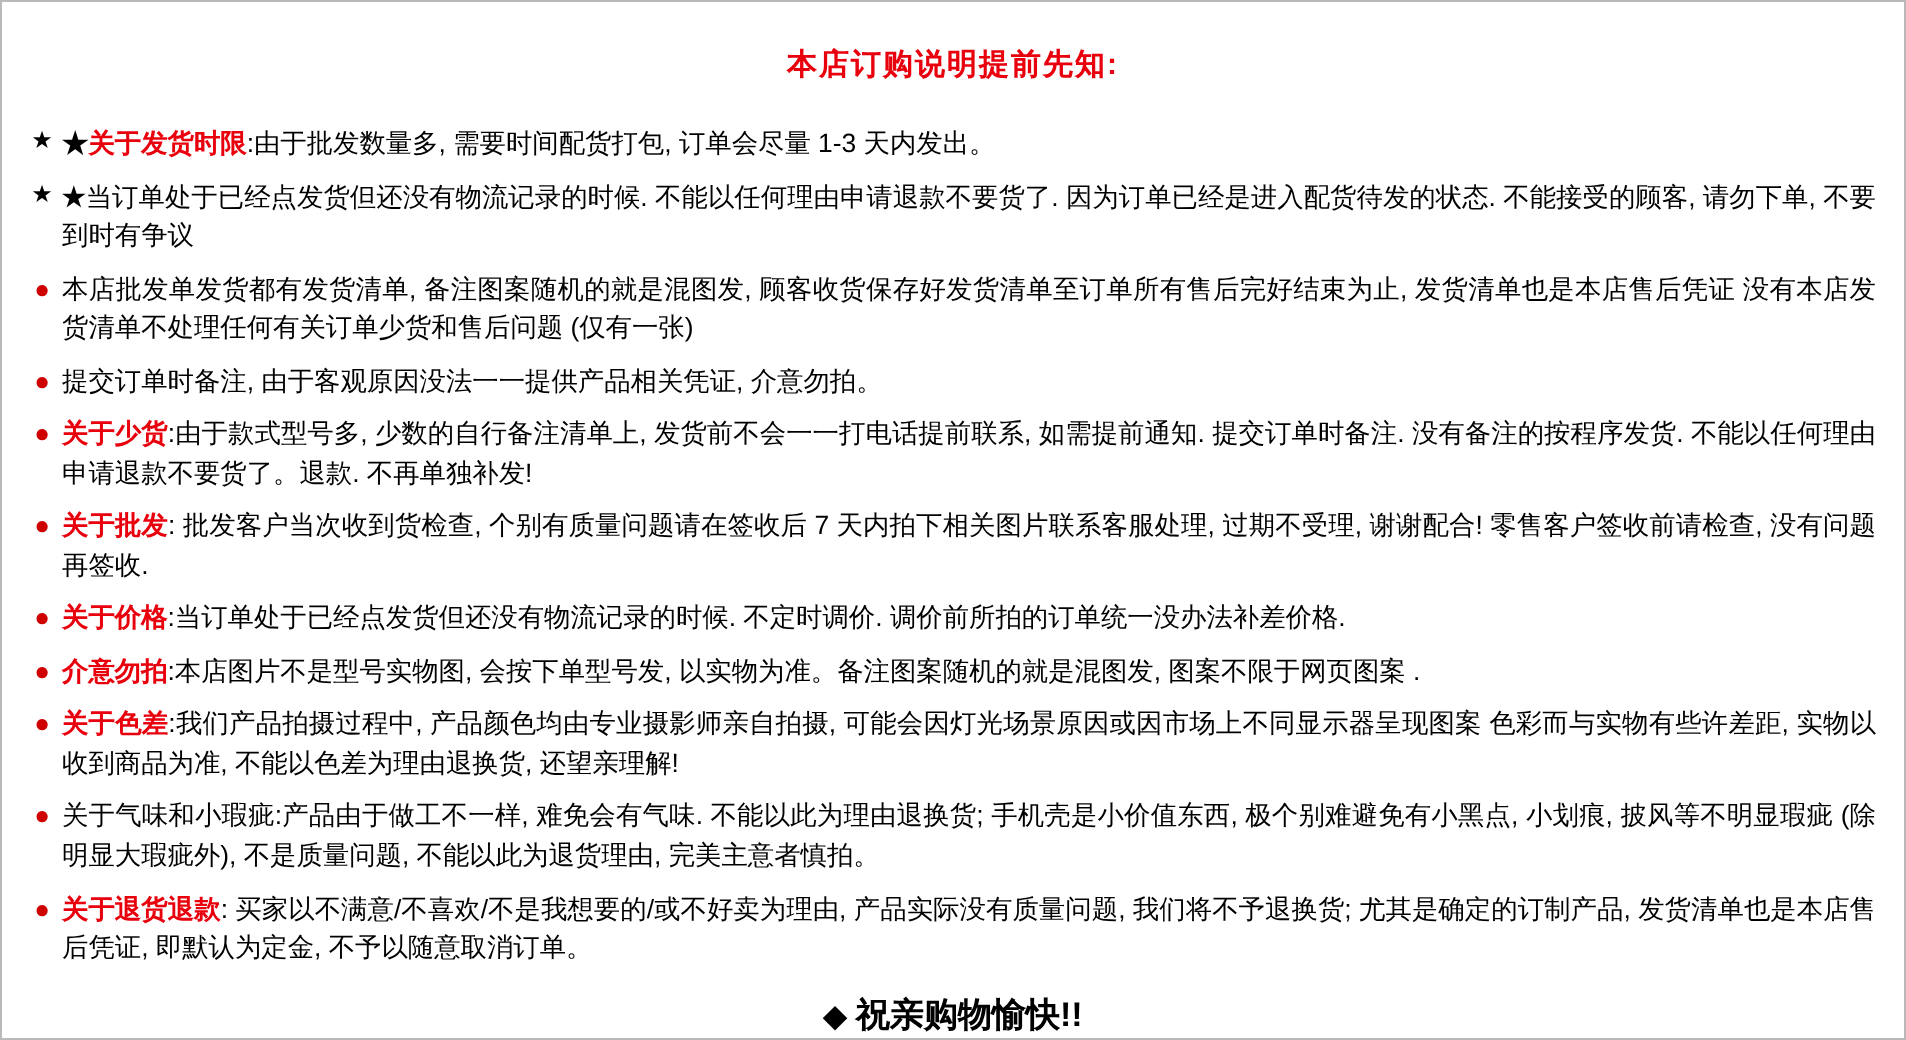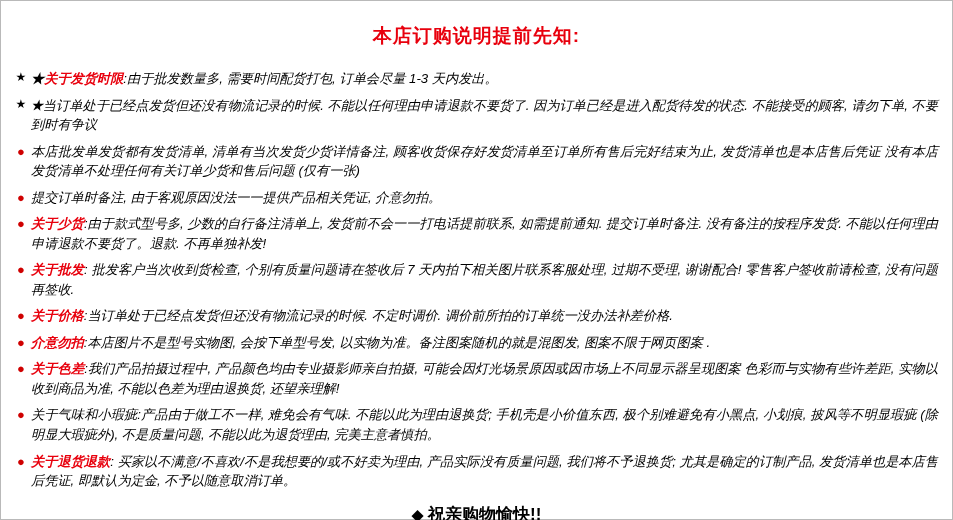--- a/index.html
+++ b/index.html
@@ -20,21 +20,21 @@
     height: 520px;
     box-sizing: border-box;
     border: 1px solid #b9b9b9;
     padding: 0;
     background: #fff;
   }
   .title {
     text-align: center;
     color: #e8000d;
     font-weight: bold;
-    font-size: 19px;
+    font-size: 15px;
     letter-spacing: 1px;
     margin-top: 22px;
     margin-bottom: 20px;
   }
   .list {
     margin: 0;
     padding: 0 14px 0 10px;
     list-style: none;
   }
   .item {
@@ -56,21 +56,20 @@
     color: #000;
     font-size: 12px;
   }
   .bullet.dot {
     color: #cf0000;
     font-size: 13px;
   }
   .text {
     flex: 1 1 auto;
     text-align: justify;
-    font-style: italic;
   }
   .red {
     color: #e8000d;
     font-weight: bold;
   }
   .lead-star {
     color: #000;
     font-weight: bold;
   }
   .footer {
@@ -98,21 +97,21 @@
       <span class="text"><span class="lead-star">★</span><span class="red">关于发货时限</span><span>:由于批发数量多, 需要时间配货打包, 订单会尽量 1-3 天内发出。</span></span>
     </li>
 
     <li class="item">
       <span class="bullet star">★</span>
       <span class="text"><span class="lead-star">★</span><span>当订单处于已经点发货但还没有物流记录的时候. 不能以任何理由申请退款不要货了. 因为订单已经是进入配货待发的状态. 不能接受的顾客, 请勿下单, 不要到时有争议</span><span></span></span>
     </li>
 
     <li class="item">
       <span class="bullet dot">●</span>
-      <span class="text"><span class="red"></span><span>本店批发单发货都有发货清单, 清单有当次发货少货详情备注, 顾客收货保存好发货清单至订单所有售后完好结束为止, 发货清单也是本店售后凭证 没有本店发货清单不处理任何有关订单少货和售后问题 (仅有一张)</span></span>
+      <span class="text"><span class="red"></span><span>本店批发单发货都有发货清单, 备注图案随机的就是混图发, 顾客收货保存好发货清单至订单所有售后完好结束为止, 发货清单也是本店售后凭证 没有本店发货清单不处理任何有关订单少货和售后问题 (仅有一张)</span></span>
     </li>
 
     <li class="item">
       <span class="bullet dot">●</span>
       <span class="text"><span class="red"></span><span>提交订单时备注, 由于客观原因没法一一提供产品相关凭证, 介意勿拍。</span></span>
     </li>
 
     <li class="item">
       <span class="bullet dot">●</span>
       <span class="text"><span class="red">关于少货</span><span>:由于款式型号多, 少数的自行备注清单上, 发货前不会一一打电话提前联系, 如需提前通知. 提交订单时备注. 没有备注的按程序发货. 不能以任何理由申请退款不要货了。退款. 不再单独补发!</span></span>

